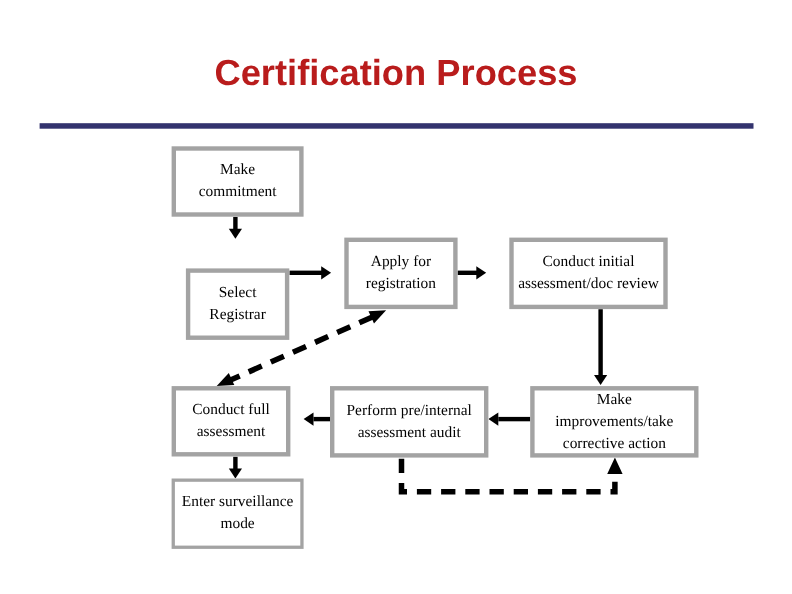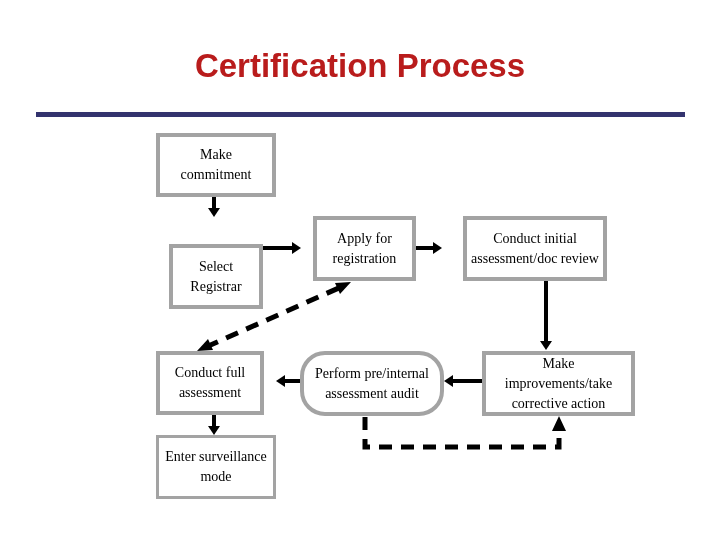--- a/index.html
+++ b/index.html
@@ -163,21 +163,21 @@
   </div>
 
   <div class="node" style="left:443px; top:216px; width:144px; height:65px;margin-left:20px;">
     <span class="label">Conduct initial assessment/doc review</span>
   </div>
 
   <div class="node" style="left:156px; top:351px; width:108px; height:64px;">
     <span class="label">Conduct full assessment</span>
   </div>
 
-  <div class="node" style="left:300px; top:351px; width:144px; height:65px;border-radius:25px;">
+  <div class="node" style="left:300px; top:351px; width:144px; height:65px;">
     <span class="label">Perform pre/internal assessment audit</span>
   </div>
 
   <div class="node" style="left:482px; top:351px; width:153px; height:65px;">
     <span class="label">Make improvements/take corrective action</span>
   </div>
 
   <div class="node thick" style="left:156px; top:435px; width:120px; height:64px;">
     <span class="label">Enter surveillance mode</span>
   </div>

